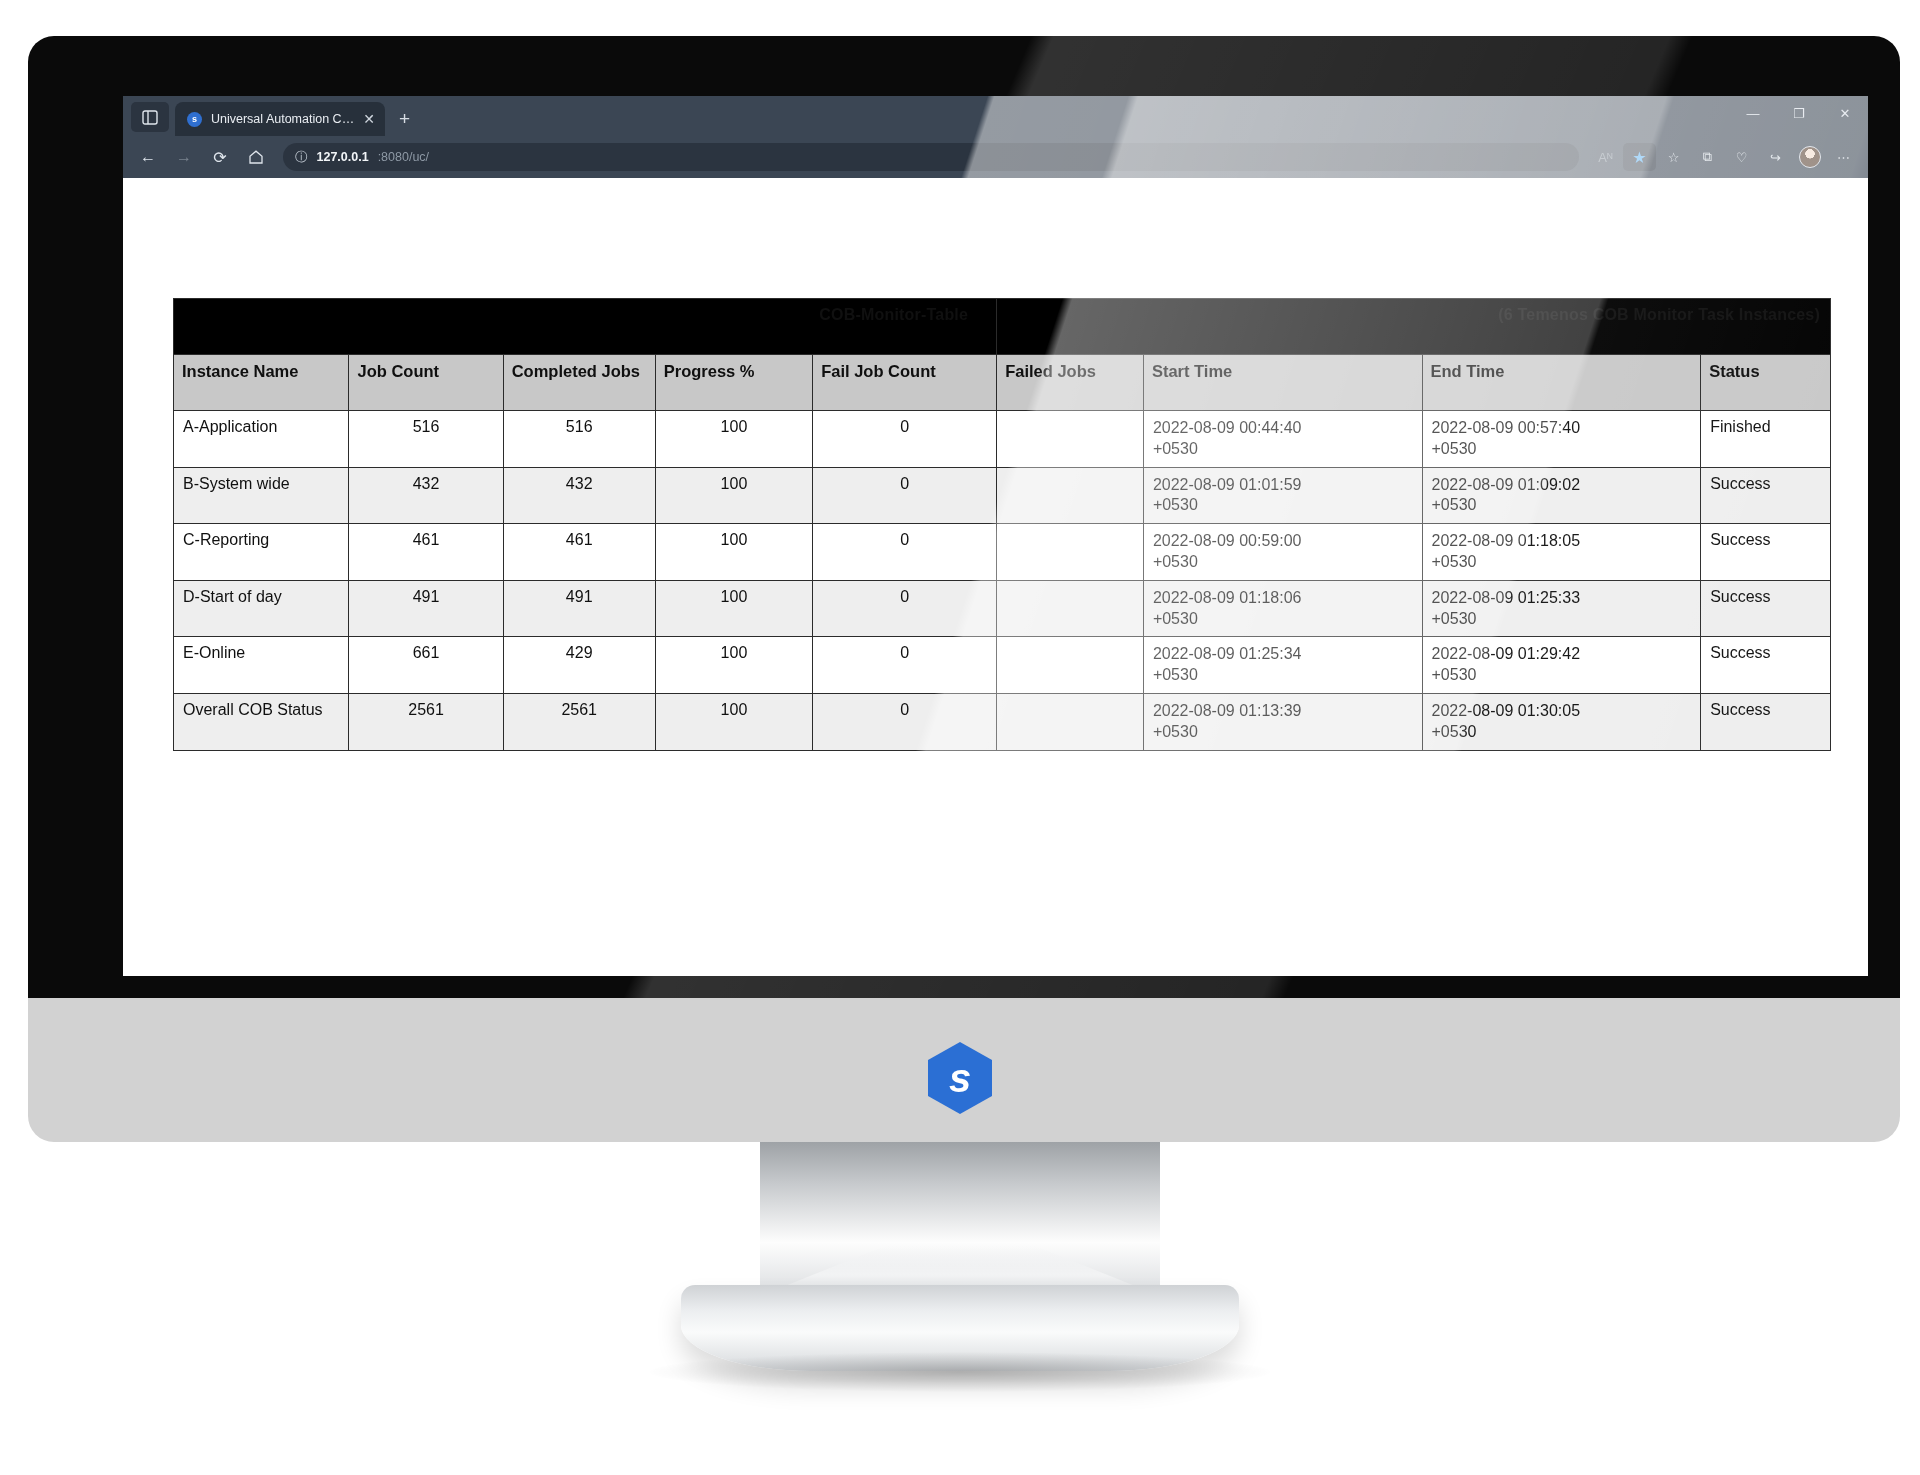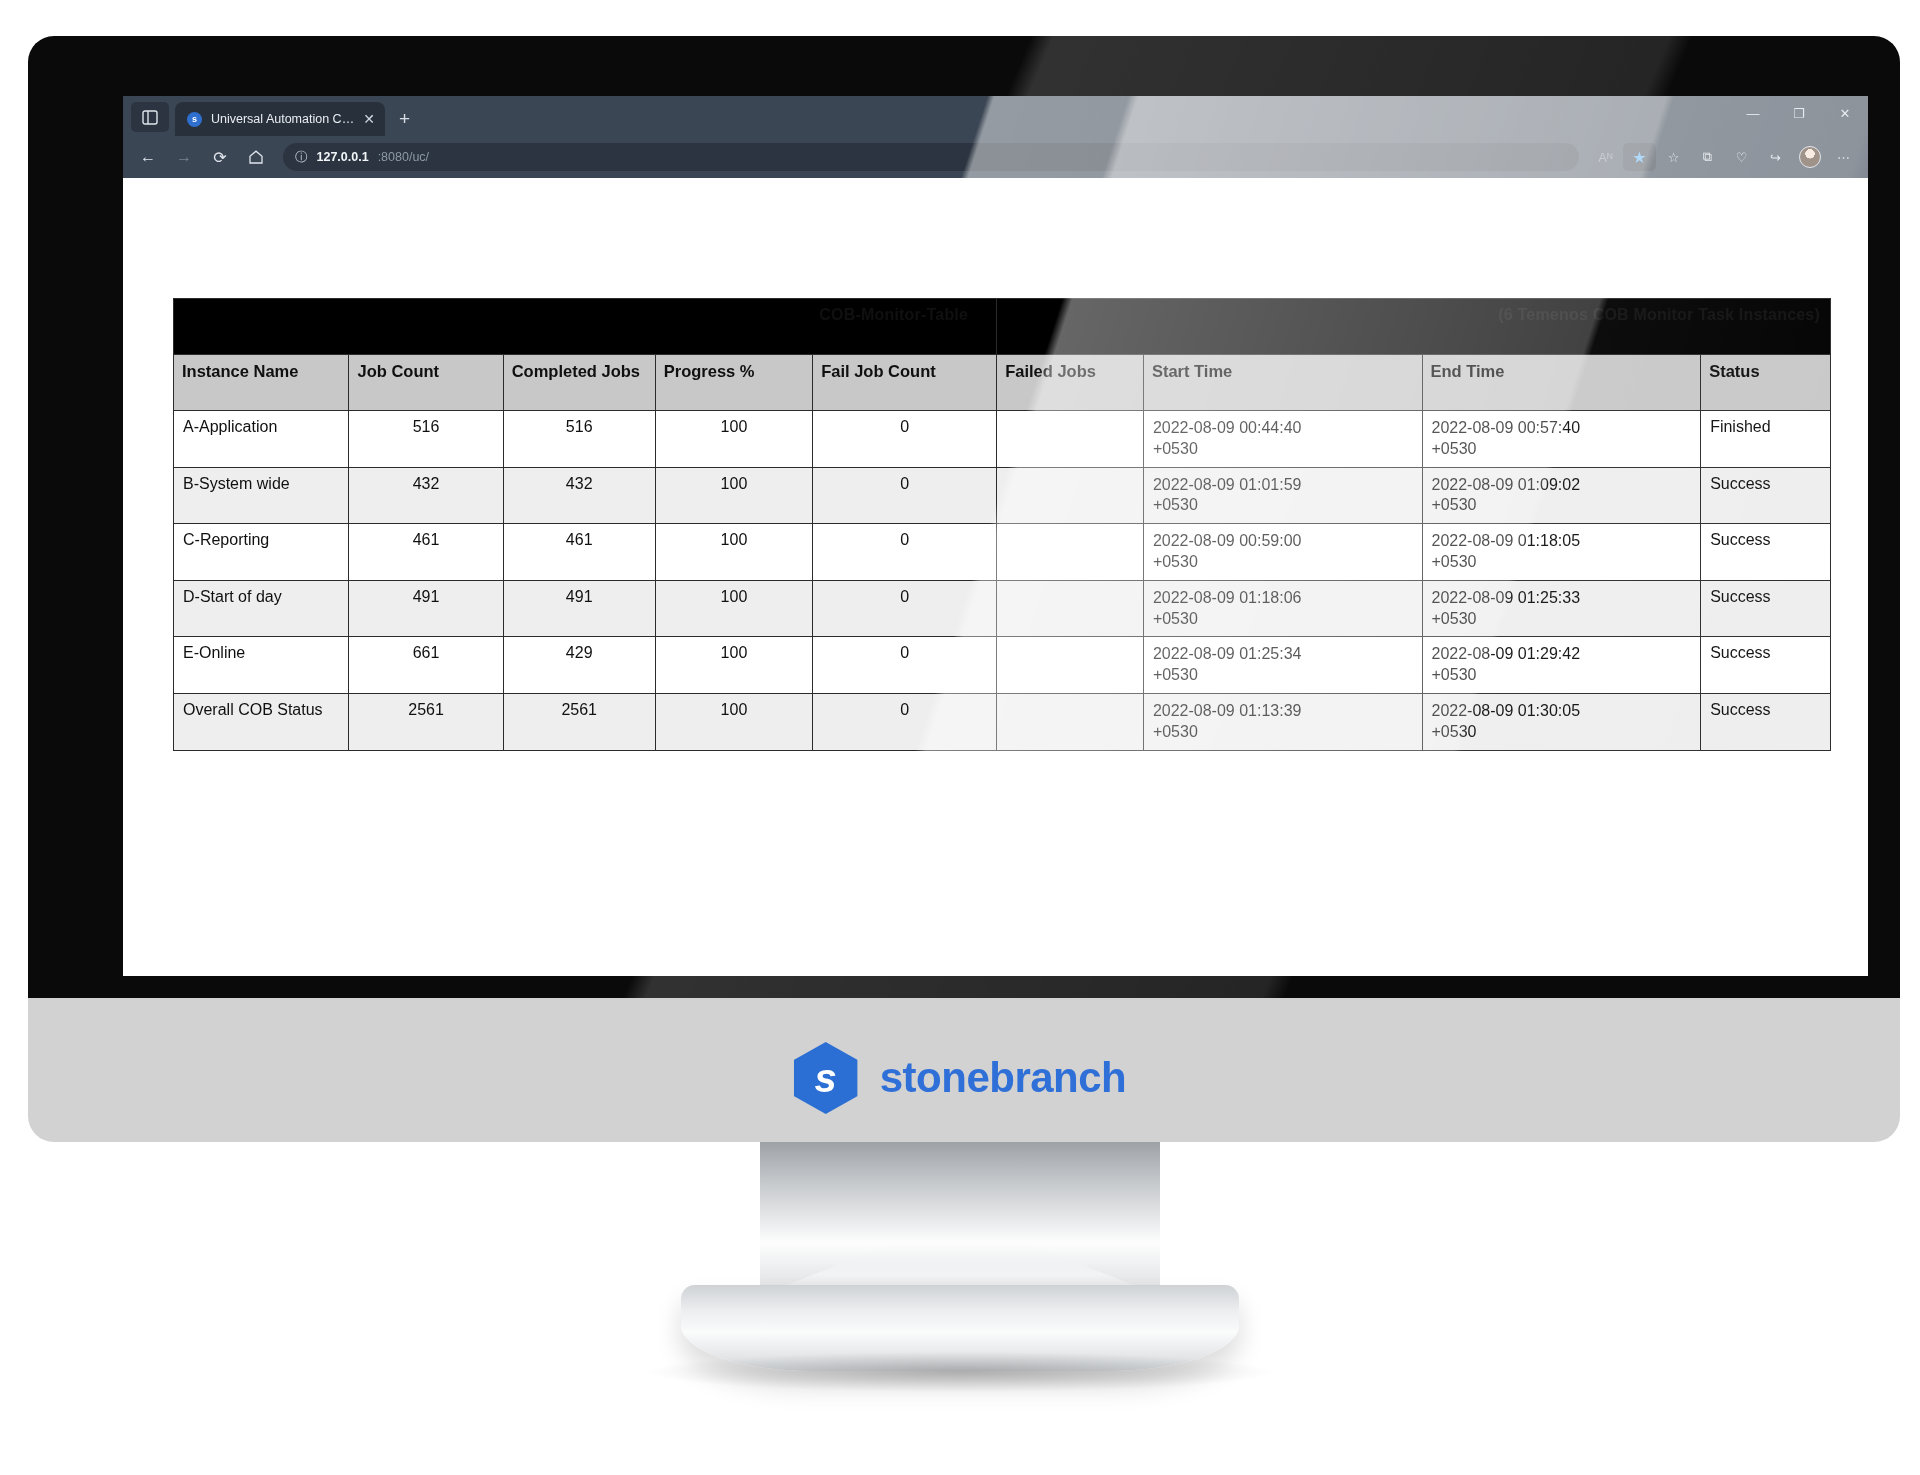--- a/index.html
+++ b/index.html
@@ -360,20 +360,19 @@
     </div>
   </div>
 
   <div class="chin"></div>
   <div class="logo">
     <div class="hexwrap">
       <div class="hex">
           <span>s</span>
         </div>
     </div>
-    <div class="wordmark">stonebranch</div>
   </div>
 
   <div class="stand"></div>
   <div class="stand-fillet"></div>
   <div class="base"></div>
   <div class="base-shadow"></div>
 </div>
 
 </body></html>

